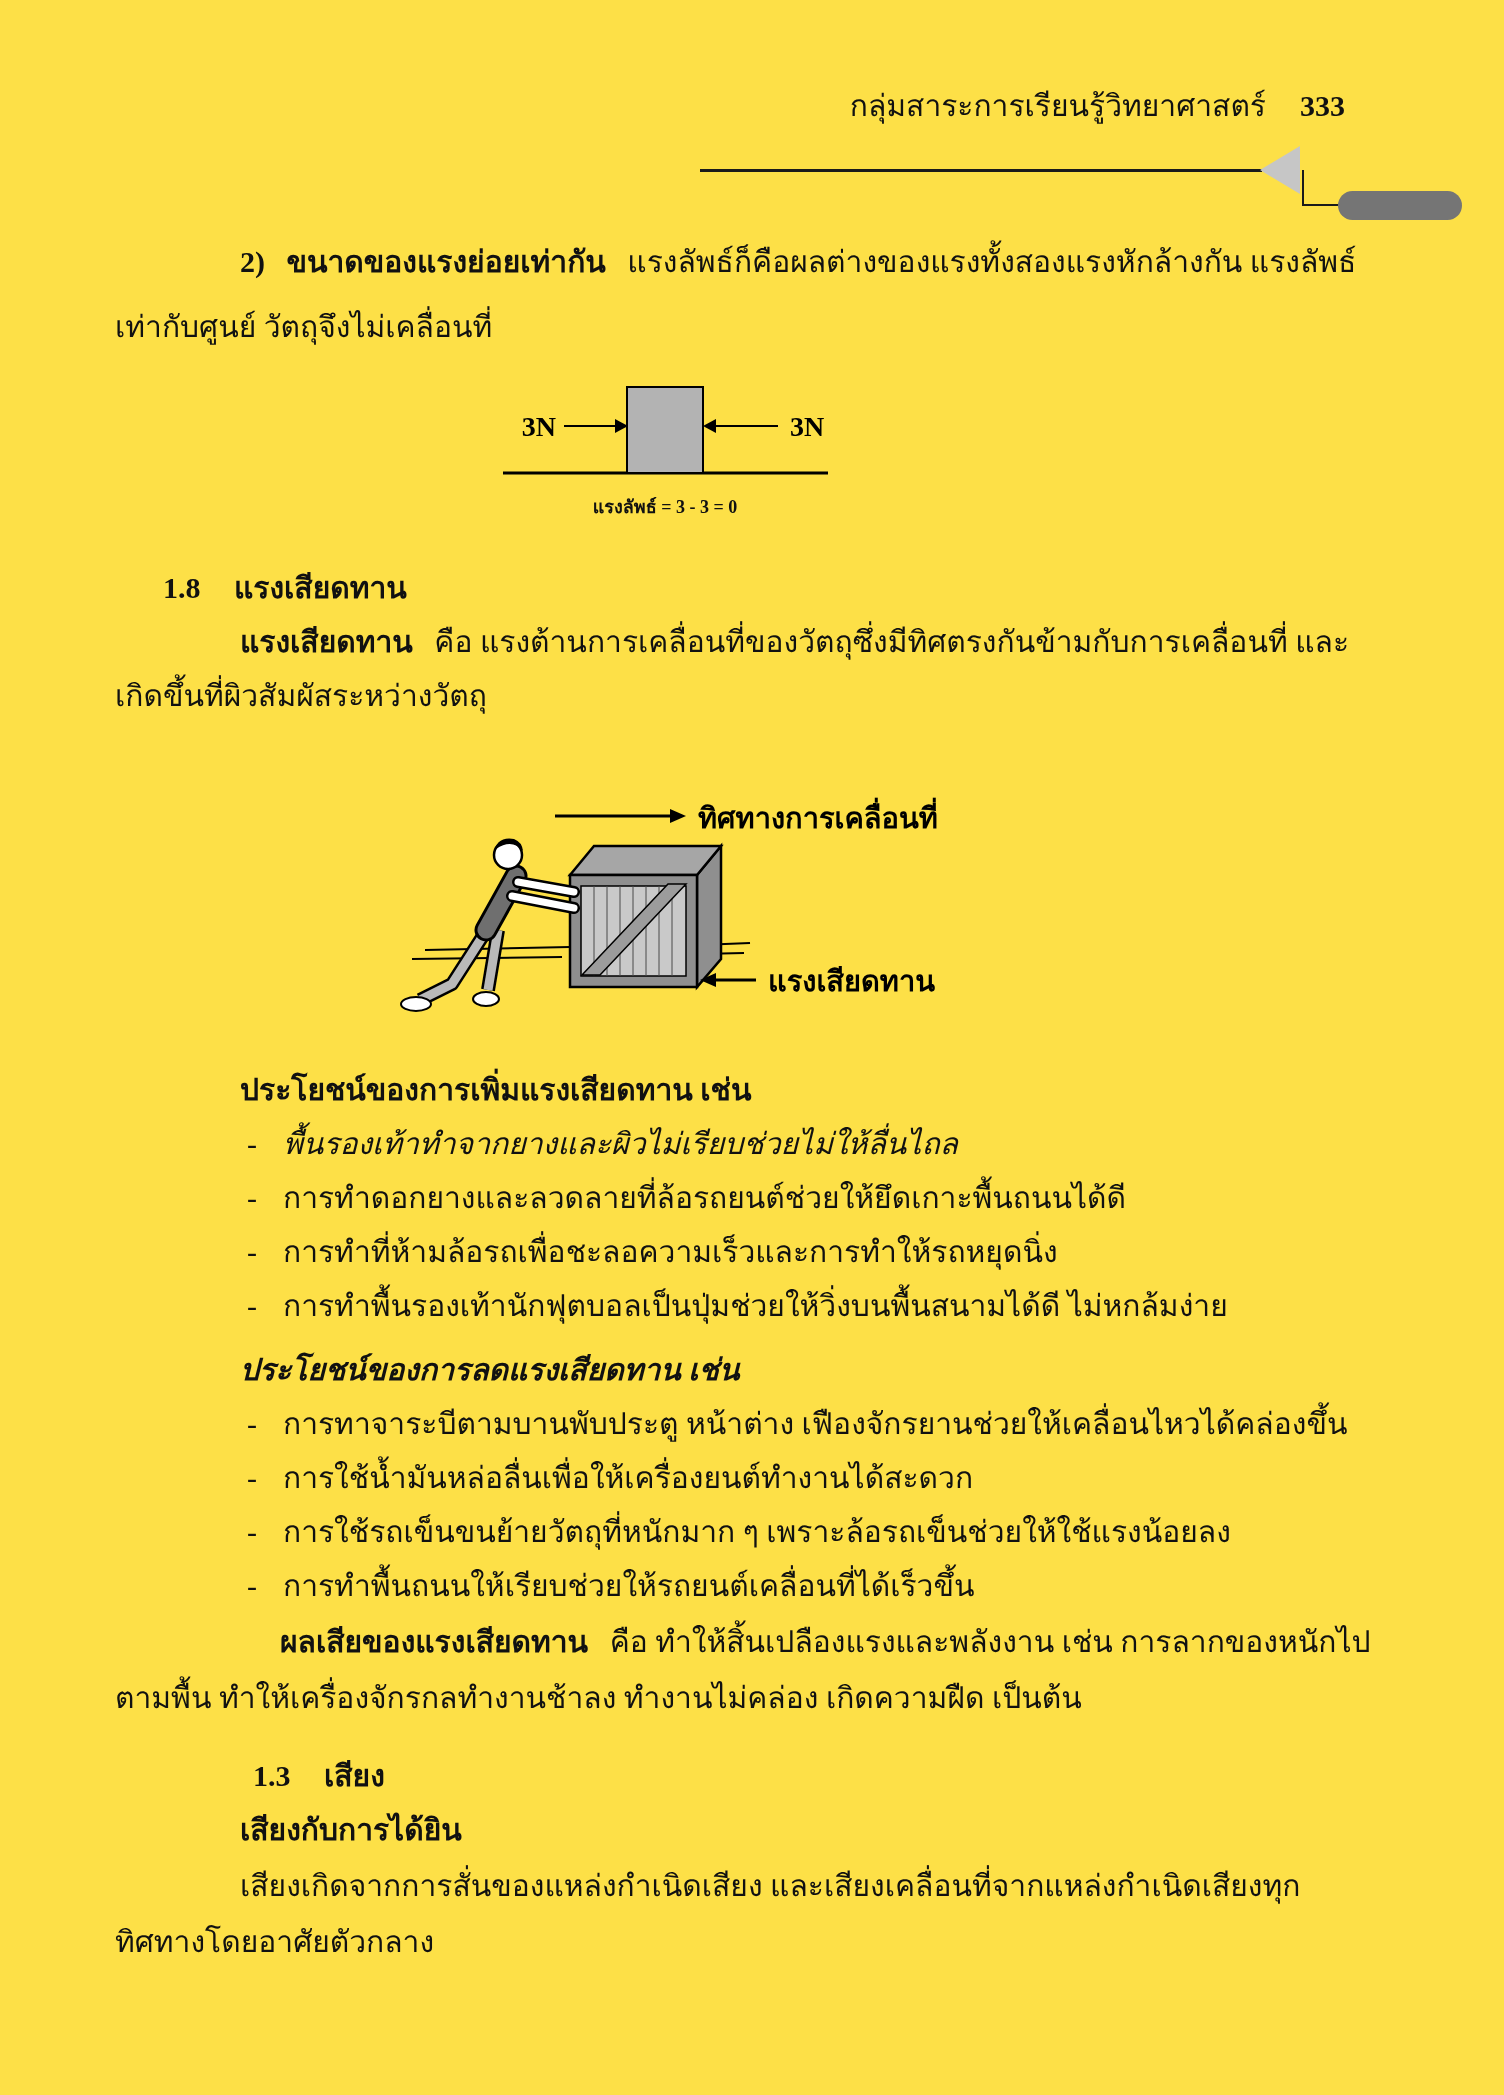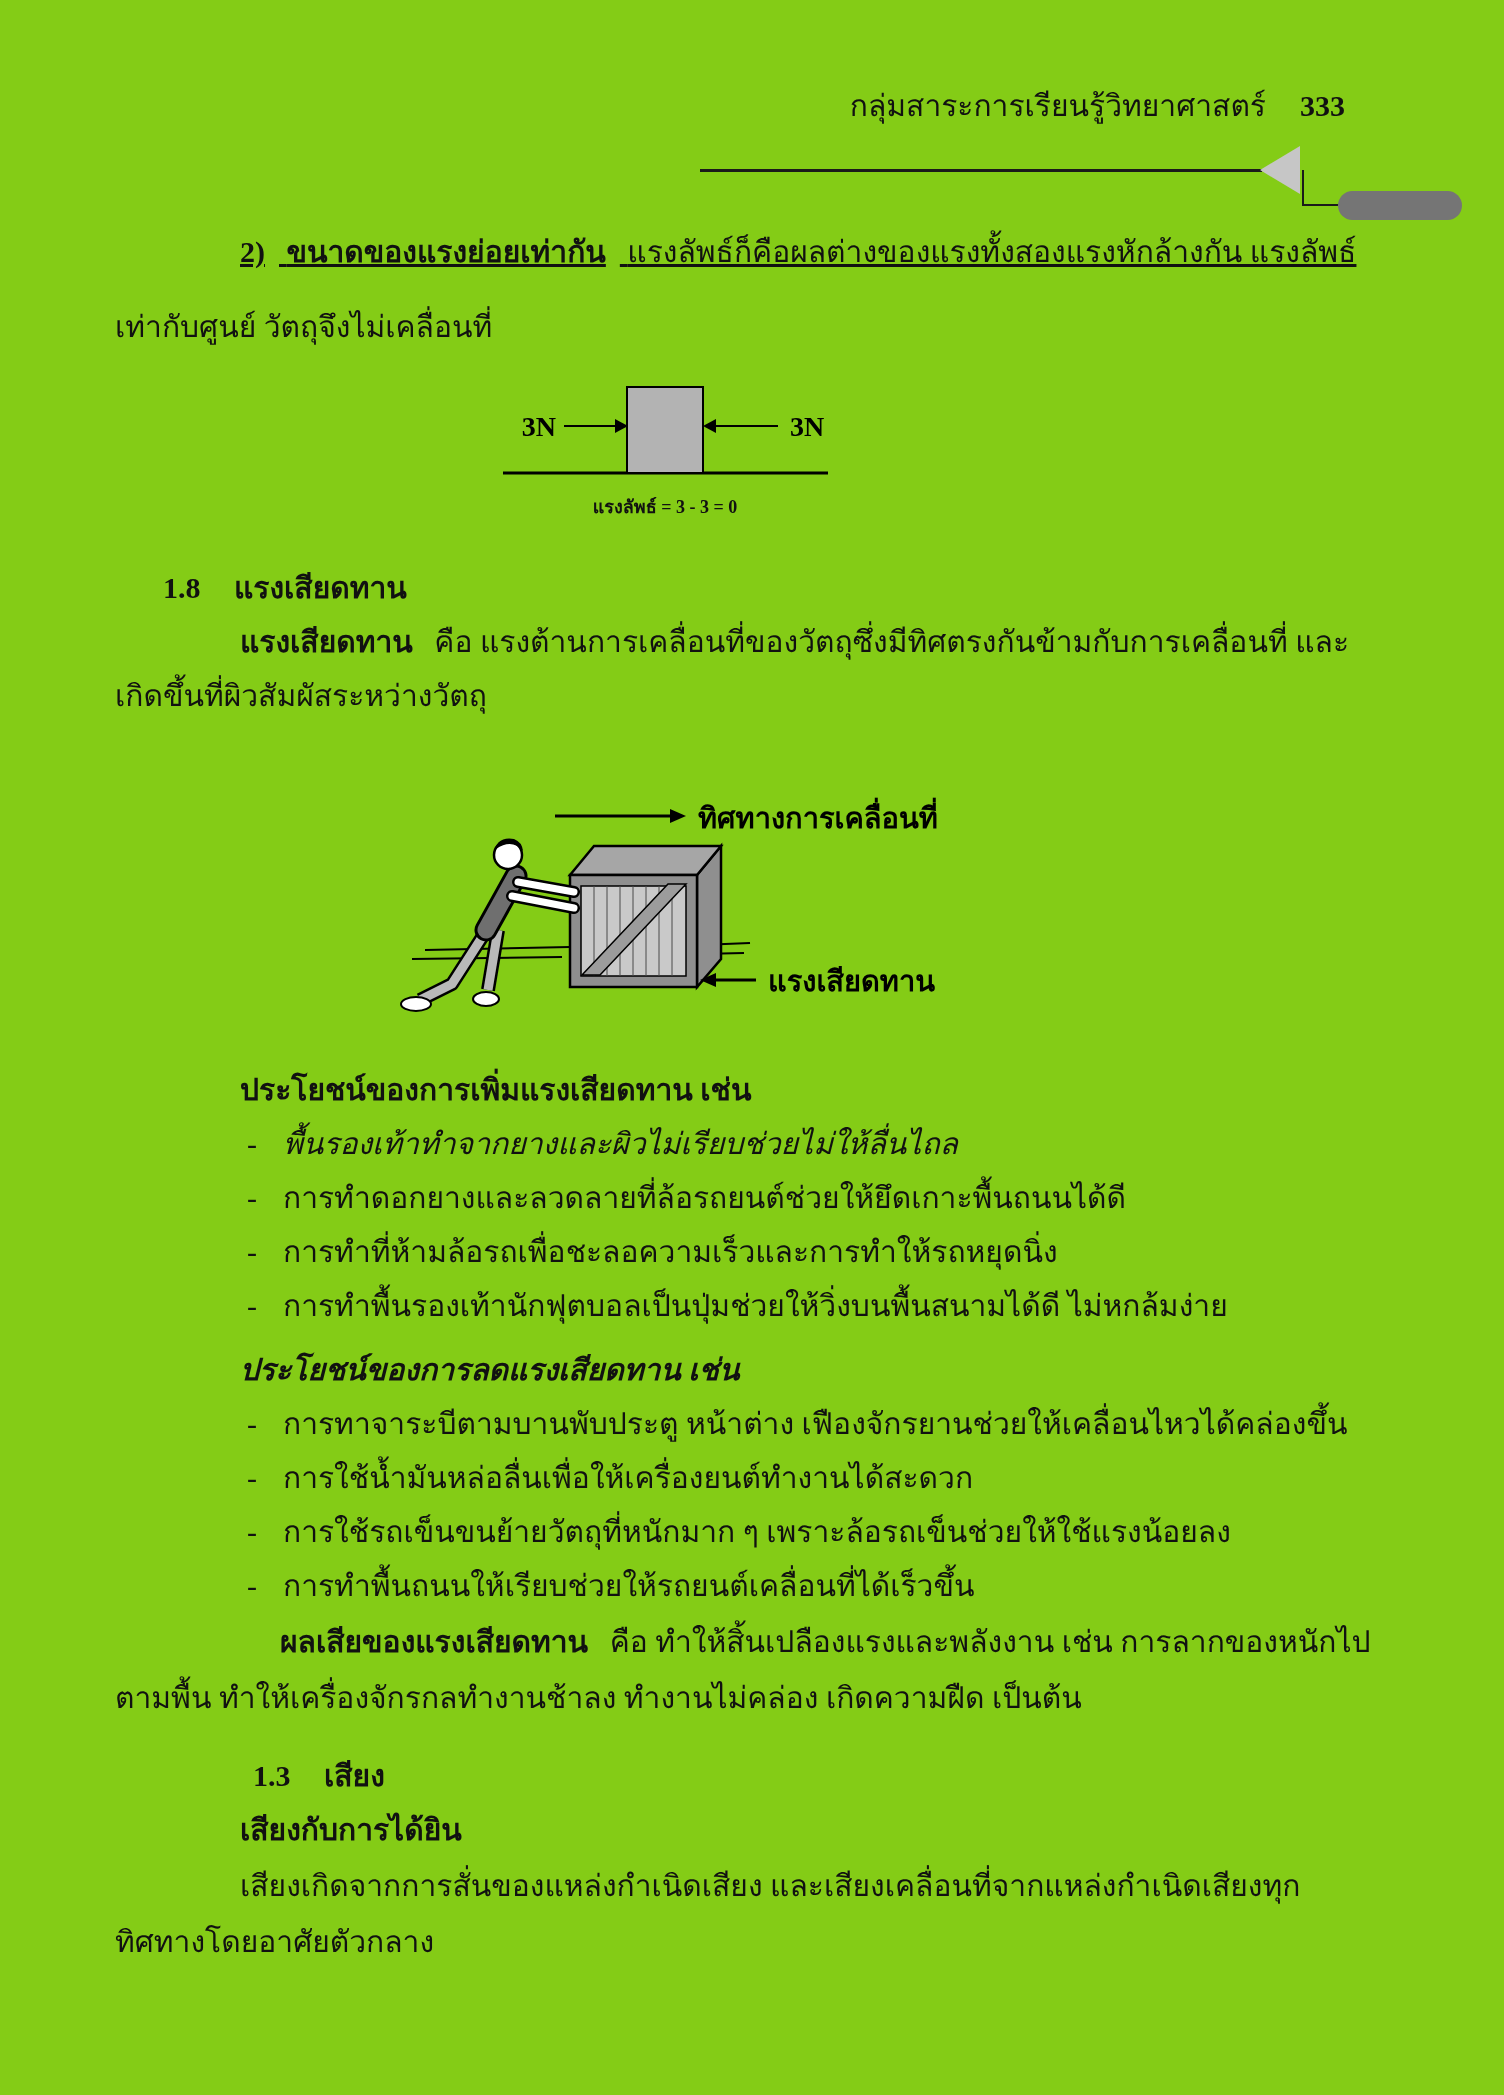--- a/index.html
+++ b/index.html
@@ -1,18 +1,18 @@
 <!DOCTYPE html>
 <html><head>
 <meta charset="utf-8">
 <style>
   html,body { margin:0; padding:0; background:#e8e8e8; }
   .page {
     position:relative; width:1504px; height:2095px; margin:0 auto;
-    background:#84cc16; overflow:hidden;
+    background:#fde047; overflow:hidden;
     font-family:"Liberation Serif","DejaVu Serif",serif; color:#111;
   }
   .t { position:absolute; font-size:30px; line-height:1.3; white-space:nowrap; }
   .b { font-weight:bold; }
   .sp { margin-right:14px; }
   .sp2 { margin-right:26px; }
   .dash { display:inline-block; width:36px; }
   .hdr-line { position:absolute; background:#1a1a1a; }
   .hdr-tri {
     position:absolute; width:0; height:0;
@@ -32,21 +32,21 @@
 
   <div class="t" style="top:86px; left:600px; width:745px; text-align:right;">
     <span>กลุ่มสาระการเรียนรู้วิทยาศาสตร์</span><span style="display:inline-block; width:34px;"></span><span class="b">333</span>
   </div>
   <div class="hdr-line" style="top:169px; left:700px; width:562px; height:3px;"></div>
   <div class="hdr-tri" style="top:146px; left:1260px;"></div>
   <div class="hdr-line" style="top:170px; left:1302px; width:2px; height:36px;"></div>
   <div class="hdr-line" style="top:204px; left:1302px; width:38px; height:2px;"></div>
   <div class="hdr-pill" style="top:191px; left:1338px; width:124px; height:29px;"></div>
 
-  <div class="t" style="top:232px; left:240px;text-decoration:underline;">
+  <div class="t" style="top:242px; left:240px;">
     <span class="b sp">2)</span>
     <span class="b sp">ขนาดของแรงย่อยเท่ากัน</span>
     <span>แรงลัพธ์ก็คือผลต่างของแรงทั้งสองแรงหักล้างกัน แรงลัพธ์</span>
   </div>
   <div class="t" style="top:280px; left:115px;margin-top:27px;">เท่ากับศูนย์ วัตถุจึงไม่เคลื่อนที่</div>
 
   <svg style="top:370px; left:480px;" width="560" height="140" viewBox="0 0 560 140">
     <line x1="23" y1="103" x2="348" y2="103" stroke="#000" stroke-width="3"></line>
     <rect x="147" y="17" width="76" height="86" fill="#b3b3b3" stroke="#000" stroke-width="2"></rect>
     <text x="76" y="66" text-anchor="end" class="svgforce">3N</text>

